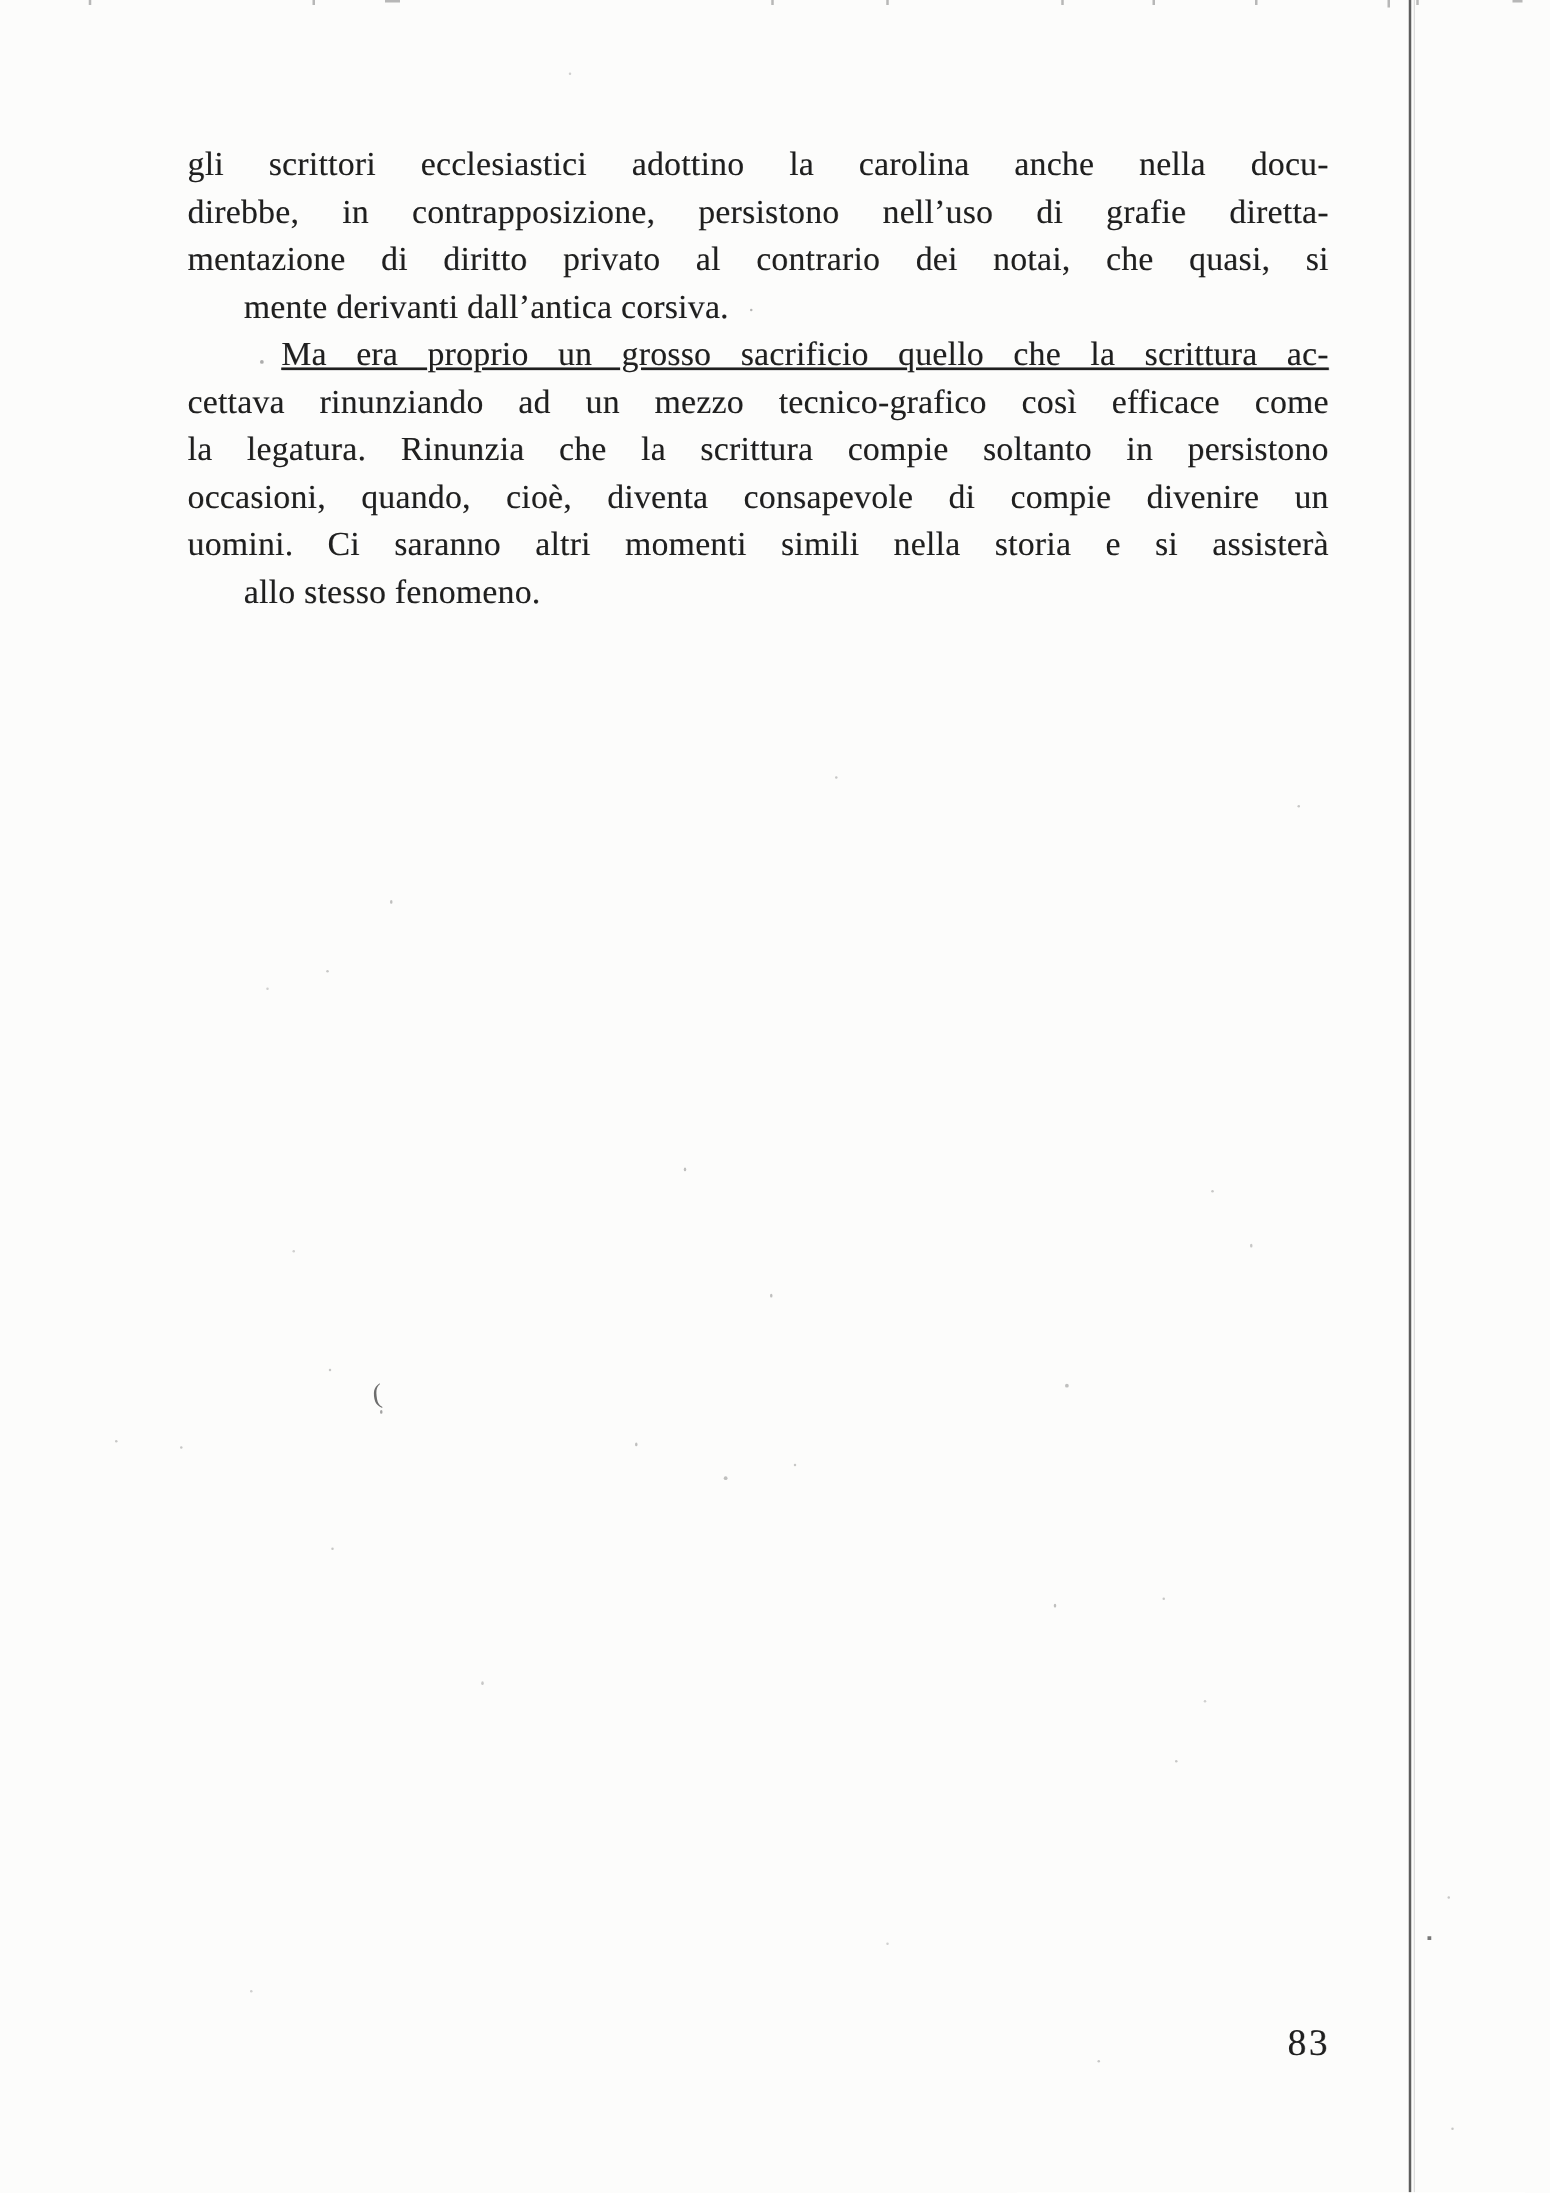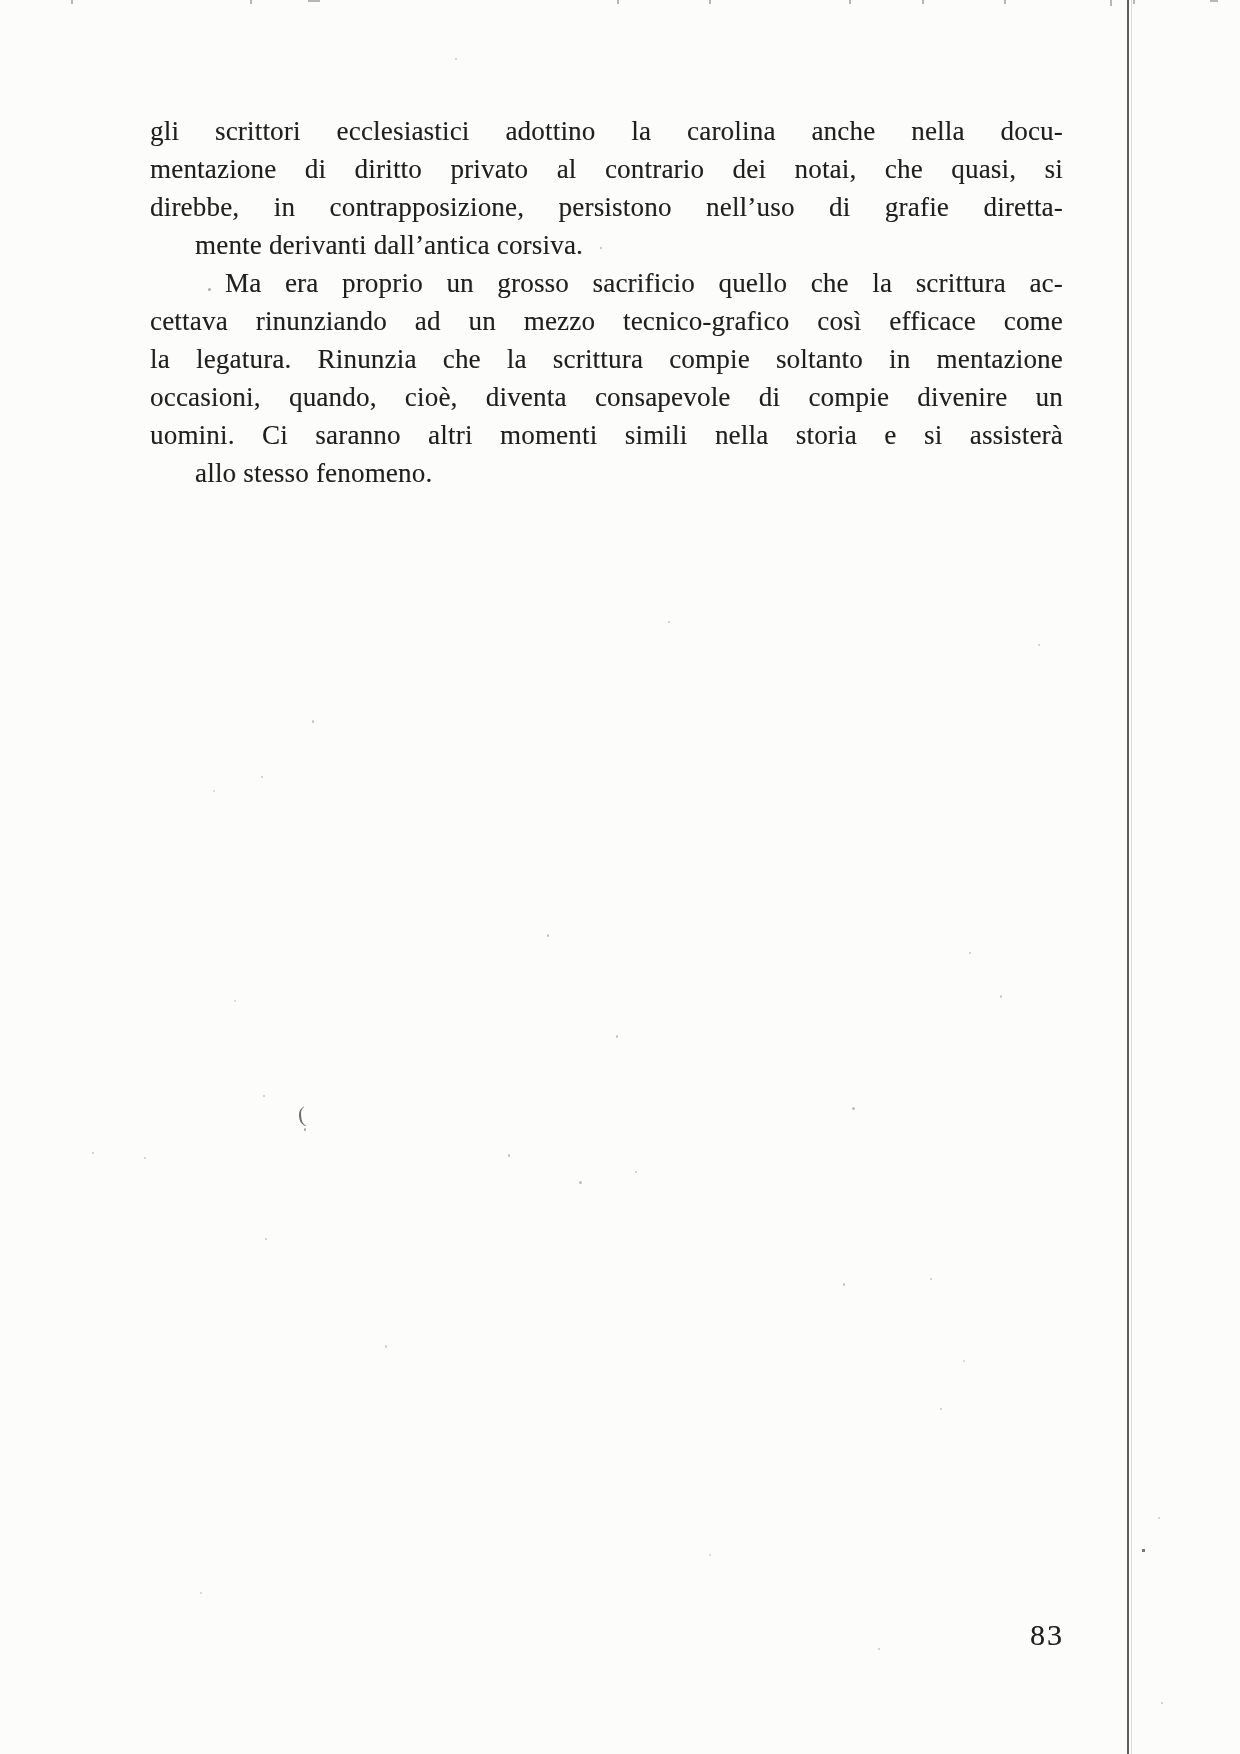--- a/index.html
+++ b/index.html
@@ -32,20 +32,21 @@
     white-space: normal;
     letter-spacing: 0.2px;
     text-shadow: 0.3px 0.3px 0 rgba(20,20,20,0.35);
   }
   .line.last {
     text-align-last: left;
     margin-left: 45px;
   }
   .line.indent-first {
     padding-left: 75px;
+    text-decoration: underline;
   }
   
   #page-number {
     position: absolute;
     left: 1030px;
     top: 1618px;
     font-size: 30px;
     letter-spacing: 2px;
     text-shadow: 0.3px 0.3px 0 rgba(20,20,20,0.4);
     text-align: right;
@@ -103,26 +104,26 @@
   <div class="tick" style="left:709px;"></div>
   <div class="tick" style="left:849px;"></div>
   <div class="tick" style="left:922px;"></div>
   <div class="tick" style="left:1004px;"></div>
   <div class="tick" style="left:1110px; height:6px;"></div>
   <div class="tick" style="left:1133px;"></div>
   <div class="tick" style="left:1210px; width:8px; height:2px;"></div>
 
   <div id="text-block">
     <div class="line">gli scrittori ecclesiastici adottino la carolina anche nella docu-</div>
+    <div class="line">direbbe, in contrapposizione, persistono nell’uso di grafie diretta-</div>
     <div class="line">mentazione di diritto privato al contrario dei notai, che quasi, si</div>
-    <div class="line">direbbe, in contrapposizione, persistono nell’uso di grafie diretta-</div>
     <div class="line last">mente derivanti dall’antica corsiva.</div>
     <div class="line indent-first">Ma era proprio un grosso sacrificio quello che la scrittura ac-</div>
     <div class="line">cettava rinunziando ad un mezzo tecnico-grafico così efficace come</div>
-    <div class="line">la legatura. Rinunzia che la scrittura compie soltanto in mentazione</div>
+    <div class="line">la legatura. Rinunzia che la scrittura compie soltanto in persistono</div>
     <div class="line">occasioni, quando, cioè, diventa consapevole di compie divenire un</div>
     <div class="line">uomini. Ci saranno altri momenti simili nella storia e si assisterà</div>
     <div class="line last">allo stesso fenomeno.</div>
   </div>
 
   <div id="page-number">83</div>
 
   <div id="edge-line"></div>
   <div id="edge-line-halo"></div>
 

